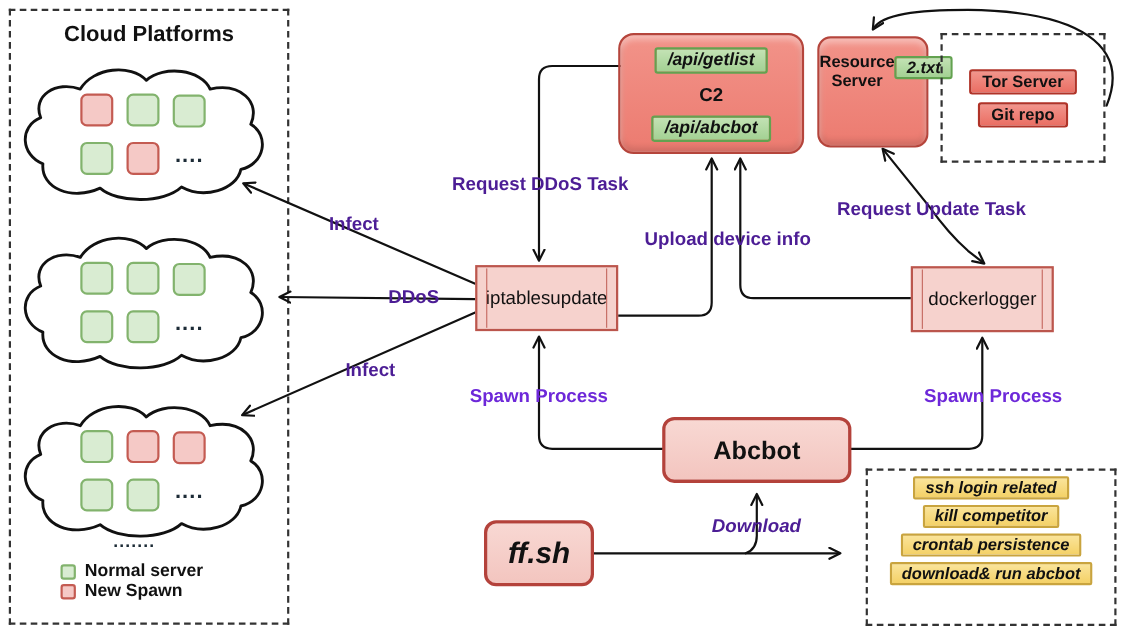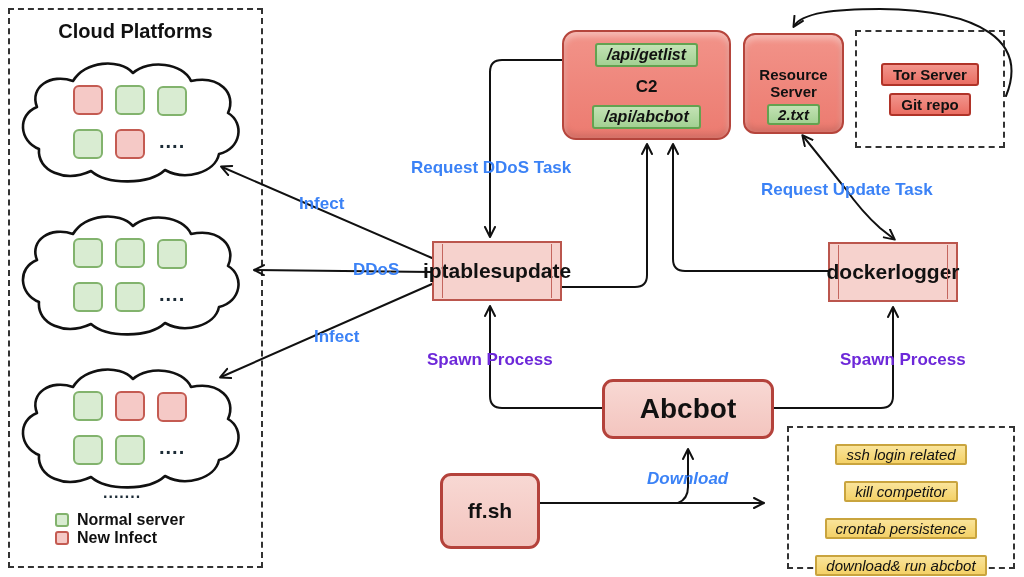--- a/index.html
+++ b/index.html
@@ -13,64 +13,64 @@
 
   .ext-box{position:absolute;left:855px;top:30px;width:150px;height:118px;border:2px dashed #333;
            display:flex;flex-direction:column;align-items:center;justify-content:center;gap:7px;padding:6px;}
   .ext-item{background:linear-gradient(#f2958c,#ea6e63);border:2px solid #b03328;border-radius:3px;
             font-size:15px;font-weight:bold;color:#111;padding:1px 10px;white-space:nowrap;}
 
   .goals-box{position:absolute;left:787px;top:426px;width:228px;height:143px;border:2px dashed #333;
              display:flex;flex-direction:column;align-items:center;gap:5px;padding-top:5px;}
   .goals-title{font-size:17px;font-weight:bold;color:#f31212;}
   .goal-item{background:linear-gradient(#fae49a,#f4d167);border:2px solid #c9a43e;border-radius:2px;
-             font-size:15px;font-weight:normal;font-style:italic;color:#111;padding:0 9px;white-space:nowrap;margin-top:11px;}
+             font-size:15px;font-weight:bold;font-style:italic;color:#111;padding:0 9px;white-space:nowrap;}
 
   
   .salmon{background:linear-gradient(#f29389,#ec7b70);border:2px solid #b5453c;border-radius:14px;
           box-shadow:inset 0 4px 6px rgba(255,255,255,.4), inset 0 -4px 6px rgba(0,0,0,.12);}
   .c2-box{position:absolute;left:562px;top:30px;width:169px;height:110px;display:flex;flex-direction:column;
           align-items:center;justify-content:space-between;padding:11px 0 9px 0;}
   .green-chip{background:linear-gradient(#c3e2b4,#a3d193);border:2px solid #63a250;border-radius:3px;
               font-size:16px;font-weight:bold;font-style:italic;color:#111;padding:1px 10px;white-space:nowrap;}
   .c2-name{font-size:17px;font-weight:bold;color:#111;line-height:1;}
 
-  .rs-box{position:absolute;left:743px;top:33px;width:101px;height:101px;display:flex;flex-direction:column;
-          align-items:center;justify-content:flex-start;padding-top:31px;border-radius:12px;}
+  .rs-box{position:absolute;left:743px;top:33px;width:101px;height:101px;display:flex;flex-direction:row;
+          align-items:flex-start;justify-content:flex-start;padding-top:13px;border-radius:12px;}
   .rs-name{font-size:15px;font-weight:bold;text-align:center;line-height:1.15;color:#111;}
   .rs-file{margin-top:3px;font-size:15px;padding:0 9px;}
 
   .proc{position:absolute;width:130px;height:60px;background:#f6d2cd;border:2px solid #bb564d;
-        display:flex;align-items:center;justify-content:center;font-size:21px;font-weight:bold;color:#111;}
+        display:flex;align-items:center;justify-content:center;font-size:17px;font-weight:normal;color:#111;}
   .proc::before,.proc::after{content:"";position:absolute;top:1px;bottom:1px;width:0;border-left:1.5px solid #c4665e;}
   .proc::before{left:8px;} .proc::after{right:8px;}
   .proc.ipt{left:432px;top:241px;}
   .proc.dkl{left:828px;top:242px;}
 
   .pinknode{position:absolute;background:linear-gradient(#f8d8d3,#f3c5bf);border:3px solid #b4423b;border-radius:11px;
             display:flex;align-items:center;justify-content:center;font-weight:bold;color:#111;}
-  .abcbot{left:602px;top:379px;width:172px;height:60px;font-size:28px;}
-  .ffsh{left:440px;top:473px;width:100px;height:76px;font-size:21px;}
+  .abcbot{left:602px;top:379px;width:172px;height:60px;font-size:23px;}
+  .ffsh{left:440px;top:473px;width:100px;height:60px;font-size:27px;font-style:italic;}
 
   
   .srv{position:absolute;width:30px;height:30px;border-radius:6px;}
   .srv.normal{background:#d9ecd2;border:2px solid #82b36d;}
   .srv.abcbot{background:#f5c9c6;border:2px solid #c45b52;}
   .cloud-dots{position:absolute;font-size:20px;font-weight:bold;letter-spacing:1px;color:#1c2b36;line-height:1;}
   .ellipsis{position:absolute;left:103px;top:484px;font-size:16px;font-weight:bold;letter-spacing:1px;color:#1c2b36;}
   .legend{position:absolute;left:55px;top:511px;display:flex;flex-direction:column;gap:0;}
   .legend-row{display:flex;align-items:center;gap:8px;}
   .legend-sq{width:14px;height:14px;border-radius:3px;flex:0 0 auto;}
   .legend-sq.normal{background:#d9ecd2;border:2px solid #82b36d;}
   .legend-sq.abcbot{background:#f5c9c6;border:2px solid #c45b52;}
   .legend-label{font-size:16px;font-weight:bold;color:#111;white-space:nowrap;}
 
   
   .elabel{position:absolute;font-size:17px;font-weight:bold;white-space:nowrap;line-height:1;}
-  .red{color:#3b82f6;} .pink{color:#6d28d9;}
+  .red{color:#4c1d95;} .pink{color:#6d28d9;}
 
   svg.wires{position:absolute;left:0;top:0;pointer-events:none;}
 </style>
 </head>
 <body>
 
 <div class="stage">
 
   <div class="cp-box">
     <div class="cp-title">Cloud Platforms</div>
@@ -127,21 +127,21 @@
     </div>
 
   <div class="ellipsis">.......</div>
   <div class="legend" id="legend">
       <div class="legend-row">
         <span class="legend-sq normal"></span>
         <span class="legend-label">Normal server</span>
       </div>
       <div class="legend-row">
         <span class="legend-sq abcbot"></span>
-        <span class="legend-label">New Infect</span>
+        <span class="legend-label">New Spawn</span>
       </div>
     </div>
 
   <div class="c2-box salmon">
     <div class="green-chip">/api/getlist</div>
     <div class="c2-name">C2</div>
     <div class="green-chip">/api/abcbot</div>
   </div>
 
   <div class="rs-box salmon">
@@ -166,18 +166,19 @@
         <div class="goal-item">kill competitor</div>
         <div class="goal-item">crontab persistence</div>
         <div class="goal-item">download&amp; run abcbot</div>
       </div>
   </div>
 
   <div class="elabel red" style="left:299px;top:195px;">Infect</div>
   <div class="elabel red" style="left:312px;top:261px;margin-left:41px;">DDoS</div>
   <div class="elabel red" style="left:314px;top:328px;">Infect</div>
   <div class="elabel red" style="left:411px;top:159px;">Request DDoS Task</div>
+  <div class="elabel red" style="left:586px;top:209px;">Upload device info</div>
   <div class="elabel red" style="left:761px;top:181px;">Request Update Task</div>
   <div class="elabel pink" style="left:427px;top:351px;">Spawn Process</div>
   <div class="elabel pink" style="left:840px;top:351px;">Spawn Process</div>
   <div class="elabel red" style="left:647px;top:470px;font-style:italic;">Download</div>
 
 </div>
 
 </body></html>

